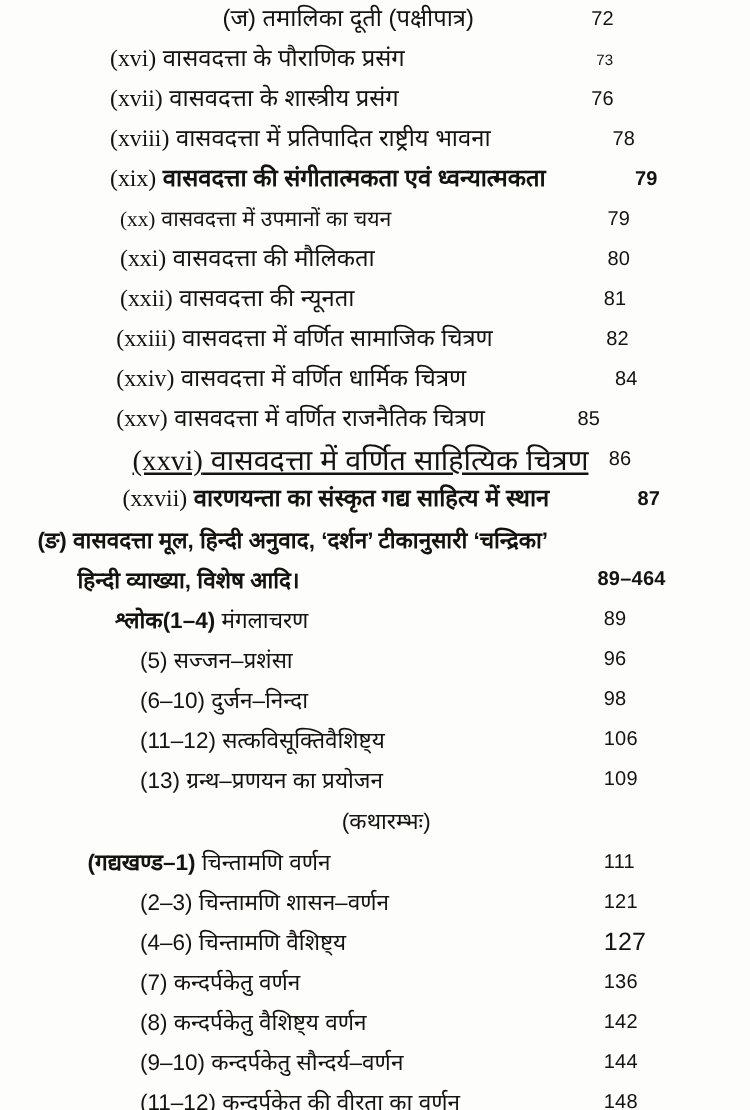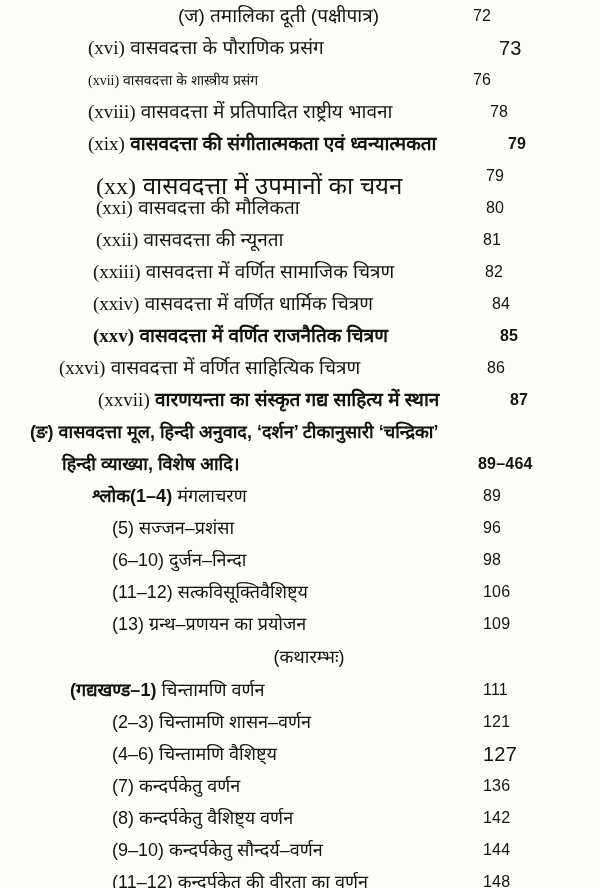--- a/index.html
+++ b/index.html
@@ -60,60 +60,60 @@
 <body>
 
 <div id="toc-page">
   <div id="toc-body">
       <div class="toc-row" style="height: 32px; line-height: 32px;">
         <span class="row-label" style="margin-left: 178px; font-size: 19px;"><span class="dev">(ज)</span><span class="dev"> तमालिका दूती (पक्षीपात्र)</span></span>
         <span class="row-page" style="left: 473px; font-size: 16px;">72</span>
       </div>
       <div class="toc-row" style="height: 32px; line-height: 32px;">
         <span class="row-label" style="margin-left: 88px; font-size: 19px;"><span class="roman">(xvi)</span><span class="dev"> वासवदत्ता के पौराणिक प्रसंग</span></span>
-        <span class="row-page" style="left: 499px; font-size: 20px;">73</span>
+        <span class="row-page" style="left: 477px; font-size: 12px;">73</span>
       </div>
       <div class="toc-row" style="height: 32px; line-height: 32px;">
-        <span class="row-label" style="margin-left: 88px; font-size: 14px;"><span class="roman">(xvii)</span><span class="dev"> वासवदत्ता के शास्त्रीय प्रसंग</span></span>
+        <span class="row-label" style="margin-left: 88px; font-size: 19px;"><span class="roman">(xvii)</span><span class="dev"> वासवदत्ता के शास्त्रीय प्रसंग</span></span>
         <span class="row-page" style="left: 473px; font-size: 16px;">76</span>
       </div>
       <div class="toc-row" style="height: 32px; line-height: 32px;">
         <span class="row-label" style="margin-left: 88px; font-size: 19px;"><span class="roman">(xviii)</span><span class="dev"> वासवदत्ता में प्रतिपादित राष्ट्रीय भावना</span></span>
         <span class="row-page" style="left: 490px; font-size: 16px;">78</span>
       </div>
       <div class="toc-row" style="height: 32px; line-height: 32px;">
         <span class="row-label" style="margin-left: 88px; font-size: 19px;"><span class="roman">(xix)</span><span class="dev bold"> वासवदत्ता  की संगीतात्मकता एवं ध्वन्यात्मकता</span></span>
         <span class="row-page bold" style="left: 508px; font-size: 16px;">79</span>
       </div>
       <div class="toc-row" style="height: 32px; line-height: 32px;">
-        <span class="row-label" style="margin-left: 96px; font-size: 24px; margin-top: 10px;"><span class="roman">(xx)</span><span class="dev"> वासवदत्ता में उपमानों का चयन</span></span>
+        <span class="row-label" style="margin-left: 96px; font-size: 17px;"><span class="roman">(xx)</span><span class="dev"> वासवदत्ता में उपमानों का चयन</span></span>
         <span class="row-page" style="left: 486px; font-size: 16px;">79</span>
       </div>
       <div class="toc-row" style="height: 32px; line-height: 32px;">
         <span class="row-label" style="margin-left: 96px; font-size: 19px;"><span class="roman">(xxi)</span><span class="dev"> वासवदत्ता की मौलिकता</span></span>
         <span class="row-page" style="left: 486px; font-size: 16px;">80</span>
       </div>
       <div class="toc-row" style="height: 32px; line-height: 32px;">
         <span class="row-label" style="margin-left: 96px; font-size: 19px;"><span class="roman">(xxii)</span><span class="dev"> वासवदत्ता की न्यूनता</span></span>
         <span class="row-page" style="left: 483px; font-size: 16px;">81</span>
       </div>
       <div class="toc-row" style="height: 32px; line-height: 32px;">
         <span class="row-label" style="margin-left: 93px; font-size: 19px;"><span class="roman">(xxiii)</span><span class="dev"> वासवदत्ता में वर्णित सामाजिक चित्रण</span></span>
         <span class="row-page" style="left: 485px; font-size: 16px;">82</span>
       </div>
       <div class="toc-row" style="height: 32px; line-height: 32px;">
         <span class="row-label" style="margin-left: 93px; font-size: 19px;"><span class="roman">(xxiv)</span><span class="dev"> वासवदत्ता में वर्णित धार्मिक चित्रण</span></span>
         <span class="row-page" style="left: 492px; font-size: 16px;">84</span>
       </div>
-      <div class="toc-row" style="height: 32px; line-height: 32px; font-weight: bold;">
+      <div class="toc-row" style="height: 32px; line-height: 32px;">
         <span class="row-label" style="margin-left: 93px; font-size: 19px;"><span class="roman">(xxv)</span><span class="dev"> वासवदत्ता में वर्णित राजनैतिक चित्रण</span></span>
-        <span class="row-page" style="left: 500px; font-size: 16px;">85</span>
+        <span class="row-page" style="left: 462px; font-size: 16px;">85</span>
       </div>
       <div class="toc-row" style="height: 32px; line-height: 32px;">
-        <span class="row-label" style="margin-left: 59px; font-size: 19px;"><span class="roman">(xxvi)</span><span class="dev"> वासवदत्ता में वर्णित साहित्यिक चित्रण</span></span>
+        <span class="row-label" style="margin-left: 106px; font-size: 23px; text-decoration: underline;"><span class="roman">(xxvi)</span><span class="dev"> वासवदत्ता में वर्णित साहित्यिक चित्रण</span></span>
         <span class="row-page" style="left: 487px; font-size: 16px;">86</span>
       </div>
       <div class="toc-row" style="height: 32px; line-height: 32px;">
         <span class="row-label" style="margin-left: 98px; font-size: 19px;"><span class="roman">(xxvii)</span><span class="dev bold"> वारणयन्ता का संस्कृत गद्य साहित्य में स्थान</span></span>
         <span class="row-page bold" style="left: 510px; font-size: 16px;">87</span>
       </div>
       <div class="toc-row" style="height: 32px; line-height: 32px;">
         <span class="row-label dev bold" style="margin-left: 30px; font-size: 18px;"><span>(ङ)</span><span> वासवदत्ता मूल, हिन्दी अनुवाद, ‘दर्शन’ टीकानुसारी ‘चन्द्रिका’</span></span>
       </div>
       <div class="toc-row" style="height: 32px; line-height: 32px;">

